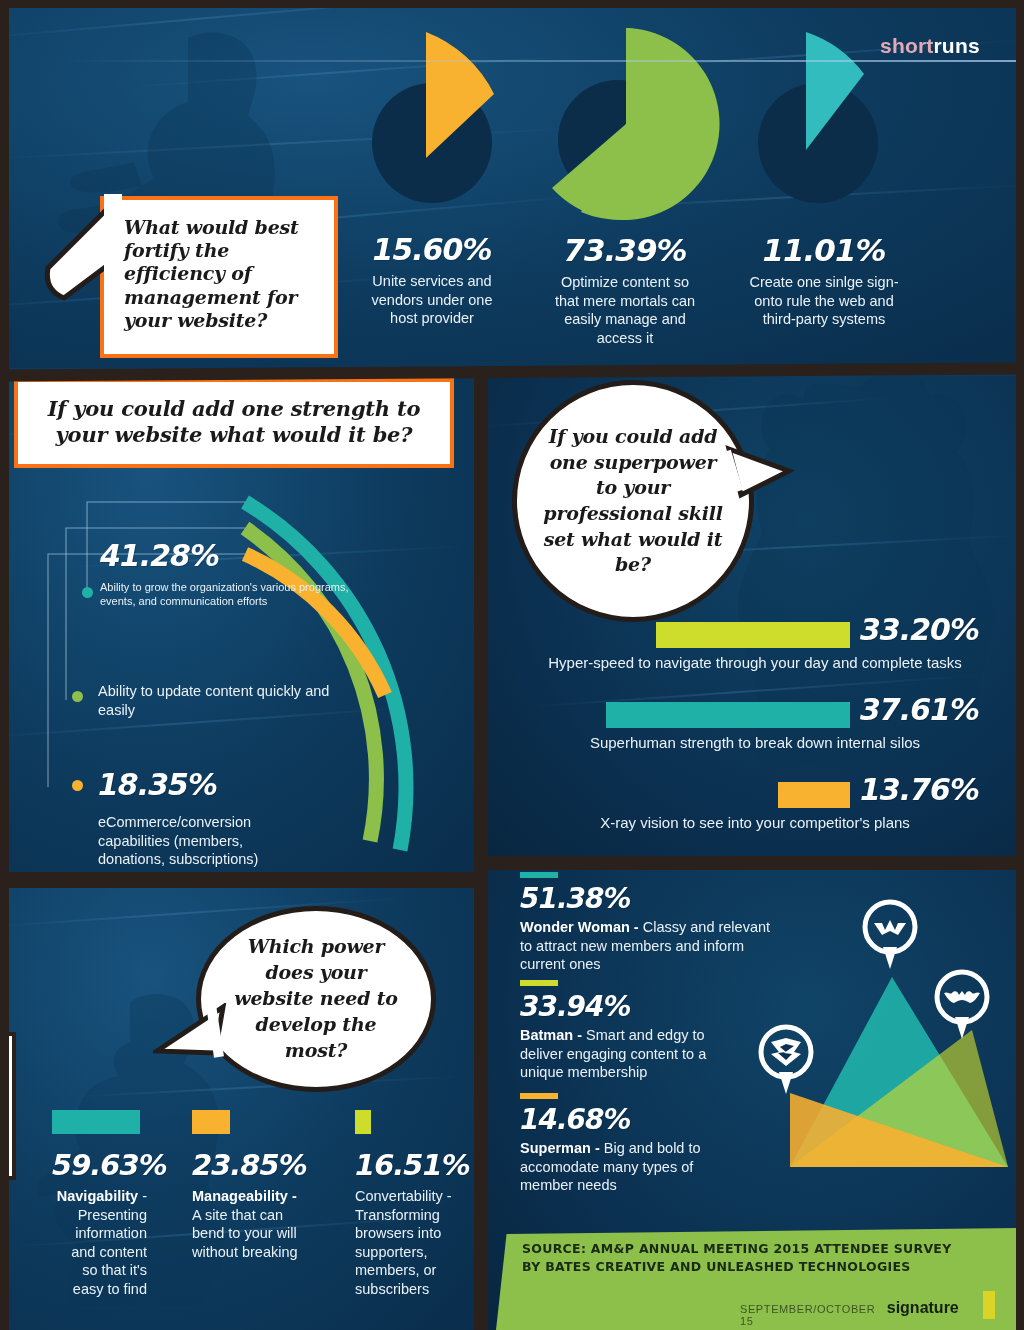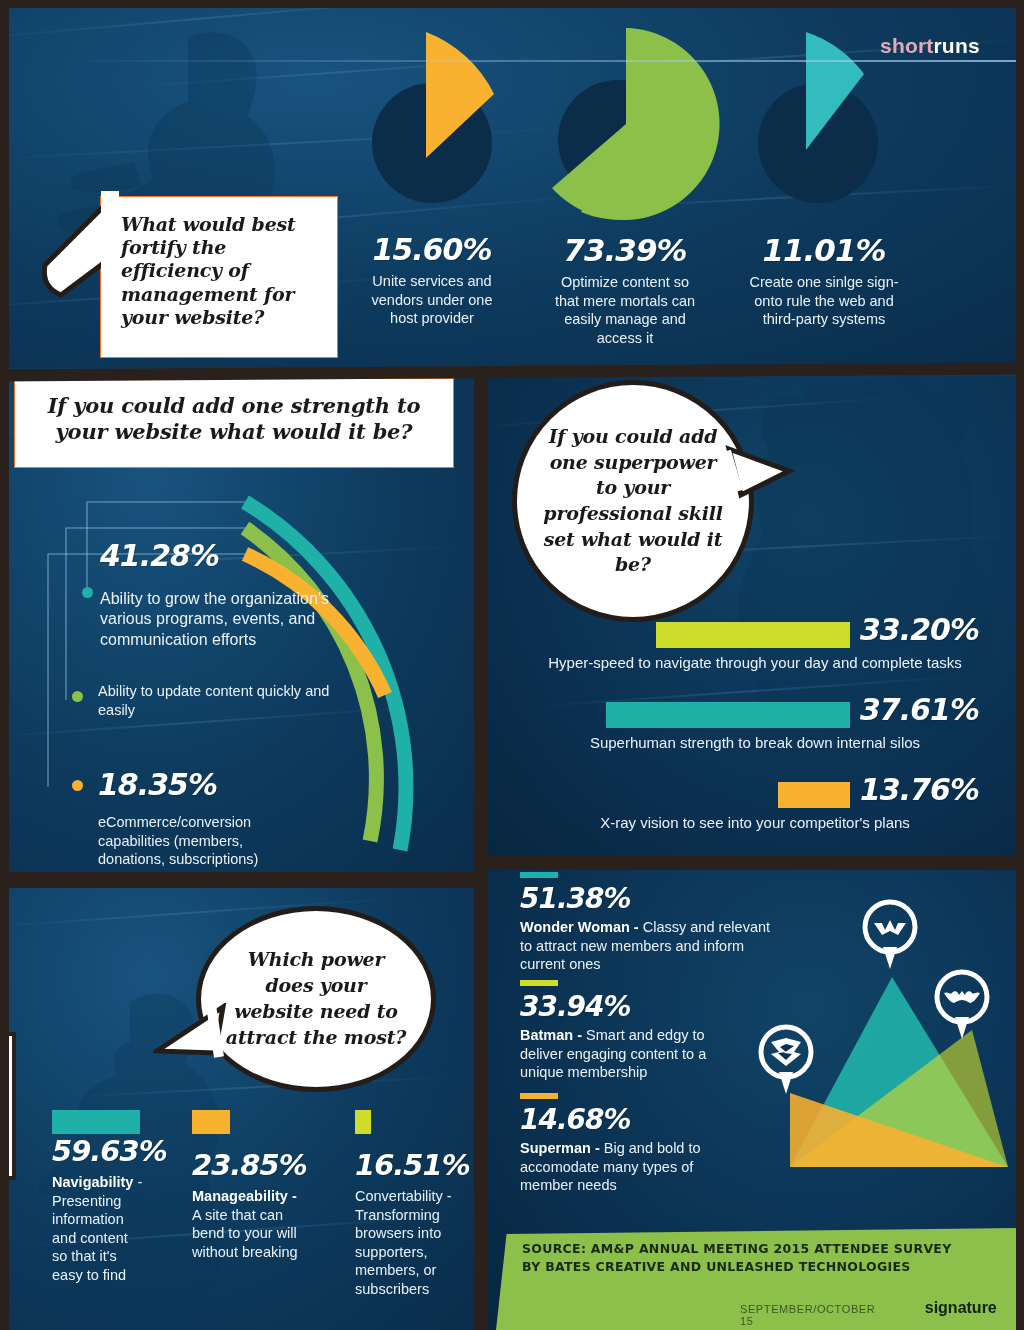--- a/index.html
+++ b/index.html
@@ -28,21 +28,21 @@
 
   
   .speedlines{position:absolute;inset:0;pointer-events:none;opacity:.25;}
   .speedlines i{position:absolute;height:2px;background:linear-gradient(90deg,rgba(80,160,220,0) 0%,rgba(110,185,240,.75) 45%,rgba(80,160,220,0) 100%);transform-origin:left center;}
 
   
   .silo{position:absolute;opacity:.33;}
 
   
   .bubble-rect{
-    position:absolute;background:#fff;border:1px solid #f97316;z-index:20;
+    position:absolute;background:#fff;border:4px solid #f97316;z-index:20;
     padding:16px 20px;color:#1a1a1a;
   }
   .bubble-round{
     position:absolute;background:#fff;border:5px solid #231c19;border-radius:50%;
     z-index:20;display:flex;align-items:center;justify-content:center;
     color:#1a1a1a;text-align:center;
   }
   .q{
     font-family:"DejaVu Serif", serif;
     font-weight:700;font-style:italic;line-height:1.22;letter-spacing:-.2px;
@@ -71,21 +71,21 @@
 
   
   .footer{
     position:absolute;background:#8cc04a;z-index:22;
   }
   .srcTxt{
     font-family:"DejaVu Sans", sans-serif;font-weight:700;color:#1b2a16;
     font-size:12.5px;letter-spacing:.3px;line-height:1.42;
   }
   .magline{font-size:11px;color:#3f5326;letter-spacing:.6px;}
-  .magname{font-size:16px;font-weight:700;color:#15200f;margin-left:38px;}
+  .magname{font-size:16px;font-weight:700;color:#15200f;}
   .pgnum{font-size:17px;font-weight:700;color:#15200f;}
 
   
   .swatch{position:absolute;}
   .dot{position:absolute;width:11px;height:11px;border-radius:50%;}
 </style>
 </head>
 <body>
 
 <div class="page">
@@ -214,21 +214,21 @@
     <path d="M205 59 A277 277 0 0 1 345 200" fill="none" stroke="#F9B130" stroke-width="15"></path>
 
     <path d="M205 7 L47 7 L47 98" fill="none" stroke="#bcd7eb" stroke-width="1.1" opacity=".6"></path>
     <path d="M205 33 L26 33 L26 205" fill="none" stroke="#bcd7eb" stroke-width="1.1" opacity=".6"></path>
     <path d="M205 59 L8 59 L8 292" fill="none" stroke="#bcd7eb" stroke-width="1.1" opacity=".6"></path>
   </svg>
 
   <div class="dot" style="left:82px;top:587px;background:#1FB0A8;z-index:16;"></div>
   <div style="position:absolute;left:100px;top:538px;width:250px;z-index:16;">
     <div class="pct" style="font-size:30px;">41.28%</div>
-    <div class="cap" style="font-size:16px;margin-top:16px;">Ability to grow the organization's various programs, events, and communication efforts</div>
+    <div class="cap" style="font-size:11px;margin-top:7px;">Ability to grow the organization's various programs, events, and communication efforts</div>
   </div>
 
   <div class="dot" style="left:72px;top:691px;background:#8CC04A;z-index:16;"></div>
   <div style="position:absolute;left:98px;top:678px;width:250px;z-index:16;">
     <div class="cap" style="font-size:14.5px;margin-top:4px;">Ability to update content quickly and easily</div>
   </div>
 
   <div class="dot" style="left:72px;top:780px;background:#F9B130;z-index:16;"></div>
   <div style="position:absolute;left:98px;top:767px;width:215px;z-index:16;">
     <div class="pct" style="font-size:30px;">18.35%</div>
@@ -316,31 +316,31 @@
       <circle cx="30" cy="30" r="25" fill="none" stroke="#fff" stroke-width="5"></circle>
       <path d="M30 72 L23 50 L37 50 Z" fill="#fff"></path>
       <g>
         <path d="M30 16 L45 20 L38 30 L45 32 L30 44 L15 32 L23 30 L15 20 Z" fill="#fff"></path>
         <path d="M30 22 L38 24 L28 31 L36 32 L30 38 L22 31 L30 30 L24 25 Z" fill="#0b3152"></path>
       </g>
     </svg>
   </div>
 
   <div class="bubble-round q" style="left:196px;top:906px;width:240px;height:186px;font-size:19px;padding:0 22px;line-height:1.36;">
-    <span>Which power does your website need to attract the most?</span>
+    <span>Which power does your website need to develop the most?</span>
     <svg style="position:absolute;left:-48px;top:92px;width:74px;height:70px;" viewBox="0 0 74 70">
       <path d="M70 4 L4 48 L62 50 Z" fill="#fff" stroke="#231c19" stroke-width="5"></path>
       <path d="M58 2 L66 54 Z" stroke="#fff" stroke-width="10"></path>
     </svg>
   </div>
 
   <div style="position:absolute;left:52px;top:1110px;width:95px;z-index:16;">
     <div style="width:88px;height:24px;background:#1FB0A8;"></div>
-    <div class="pct" style="font-size:29px;margin-top:0;">59.63%</div>
-    <div class="cap" style="font-size:14.5px;margin-top:5px;">
+    <div class="pct" style="font-size:29px;margin-top:14px;">59.63%</div>
+    <div class="cap" style="font-size:14.5px;margin-top:5px;text-align:right;">
       <b>Navigability</b><span> - Presenting information and content so that it's easy to find</span>
     </div>
   </div>
 
   <div style="position:absolute;left:192px;top:1110px;width:110px;z-index:16;">
     <div style="width:38px;height:24px;background:#F9B130;"></div>
     <div class="pct" style="font-size:29px;margin-top:14px;">23.85%</div>
     <div class="cap" style="font-size:14.5px;margin-top:5px;">
       <b>Manageability -</b><span> A site that can bend to your will without breaking</span>
     </div>

